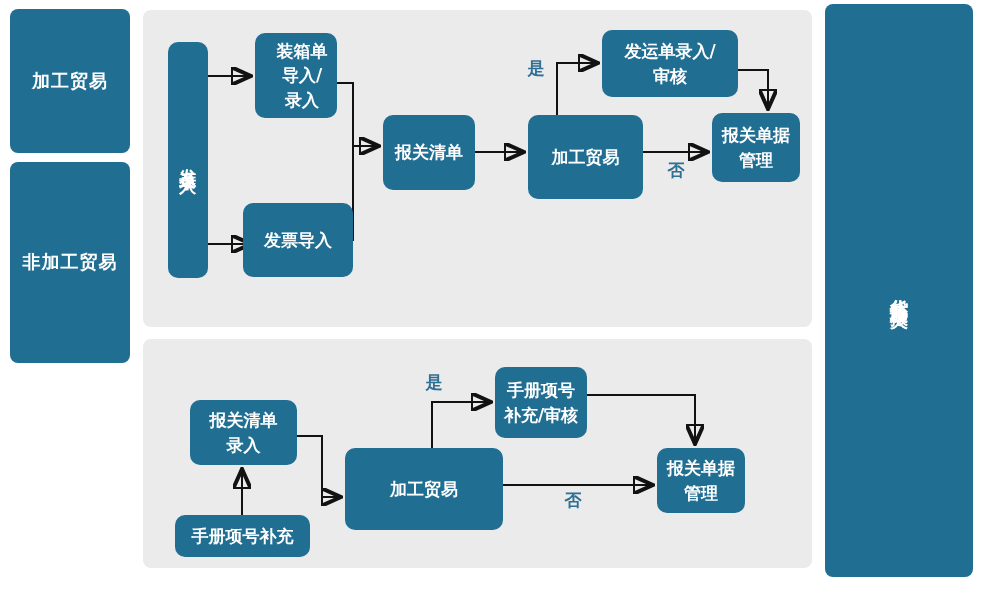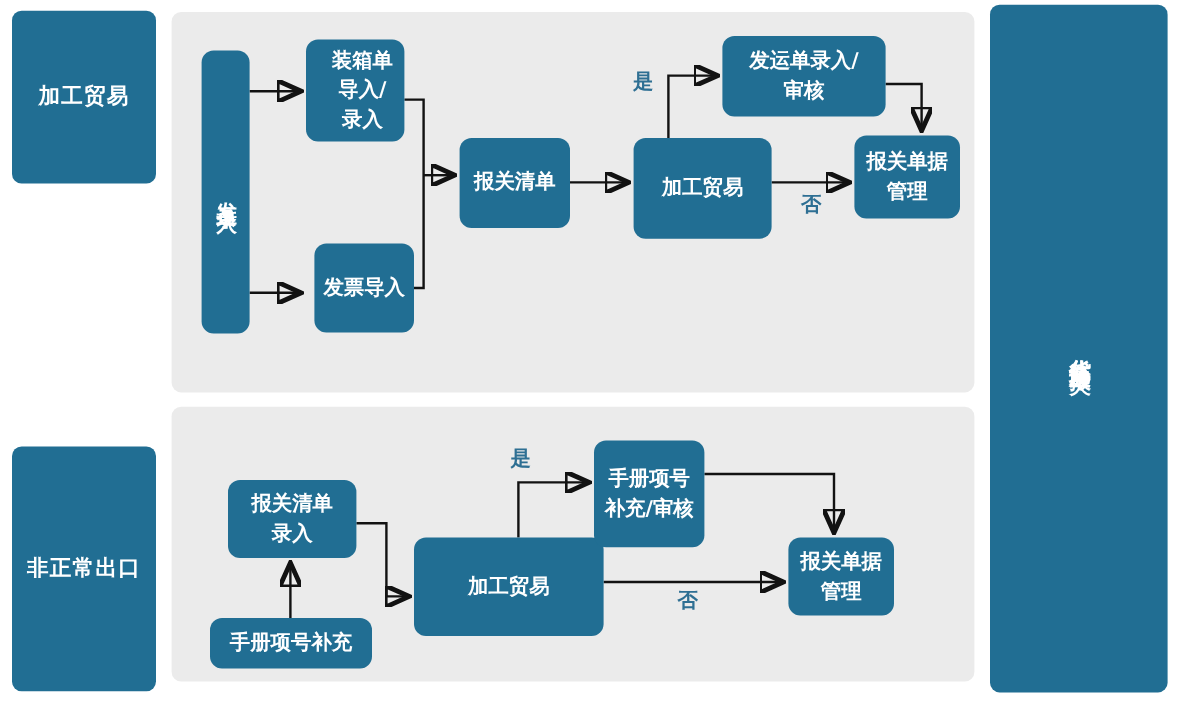--- a/index.html
+++ b/index.html
@@ -65,21 +65,21 @@
     stroke: var(--arrow-color);
     stroke-width: 2;
   }
 </style>
 </head>
 <body>
 
 <div class="stage">
 
   <div class="lane" style="left:10px; top:9px; width:120px; height:144px;">加工贸易</div>
-  <div class="lane" style="left:10px; top:372px; width:120px; height:204px;">非正常出口</div>
+  <div class="lane" style="left:10px; top:162px; width:120px; height:201px;">非加工贸易</div>
 
   <div class="lane vertical-text" style="left:825px; top:4px; width:148px; height:573px;">货代订舱及报关</div>
 
   <div class="panel" style="left:143px; top:10px; width:669px; height:317px;"></div>
   <div class="panel" style="left:143px; top:339px; width:669px; height:229px;"></div>
 
   <svg class="arrows" viewBox="0 0 986 596">
     <defs>
       <marker id="ah" markerWidth="11" markerHeight="9" refX="9" refY="4.5" orient="auto">
         <path d="M0,0 L10,4.5 L0,9 z" fill="#121212" stroke="none"></path>
@@ -99,36 +99,36 @@
     <path d="M297,436 L322,436 L322,497 L339,497" marker-end="url(#ah)"></path>
     <path d="M432,448 L432,402 L489,402" marker-end="url(#ah)"></path>
     <path d="M587,395 L695,395 L695,442" marker-end="url(#ah)"></path>
     <path d="M503,485 L651,485" marker-end="url(#ah)"></path>
   </svg>
 
   <div class="node vertical-text" style="left:168px; top:42px; width:40px; height:236px;">发运单录入</div>
   <div class="node" style="left:255px; top:33px; width:82px; height:85px;padding-left:12px;">装箱单
 导入/
 录入</div>
-  <div class="node" style="left:262px; top:203px; width:83px; height:74px;">发票导入</div>
+  <div class="node" style="left:243px; top:203px; width:110px; height:74px;">发票导入</div>
   <div class="node" style="left:383px; top:115px; width:92px; height:75px;">报关清单</div>
   <div class="node" style="left:528px; top:115px; width:115px; height:84px;">加工贸易</div>
   <div class="node" style="left:602px; top:30px; width:136px; height:67px;">发运单录入/
 审核</div>
   <div class="node" style="left:712px; top:113px; width:88px; height:69px;">报关单据
 管理</div>
 
   <span class="decision-label" style="left:536px; top:68px;">是</span>
   <span class="decision-label" style="left:676px; top:170px;">否</span>
 
   <div class="node" style="left:190px; top:400px; width:107px; height:65px;">报关清单
 录入</div>
   <div class="node" style="left:175px; top:515px; width:135px; height:42px;">手册项号补充</div>
   <div class="node" style="left:345px; top:448px; width:158px; height:82px;">加工贸易</div>
-  <div class="node" style="left:495px; top:367px; width:92px; height:89px;">手册项号
+  <div class="node" style="left:495px; top:367px; width:92px; height:71px;">手册项号
 补充/审核</div>
   <div class="node" style="left:657px; top:448px; width:88px; height:65px;">报关单据
 管理</div>
 
   <span class="decision-label" style="left:434px; top:382px;">是</span>
   <span class="decision-label" style="left:573px; top:500px;">否</span>
 
 </div>
 
 </body></html>

